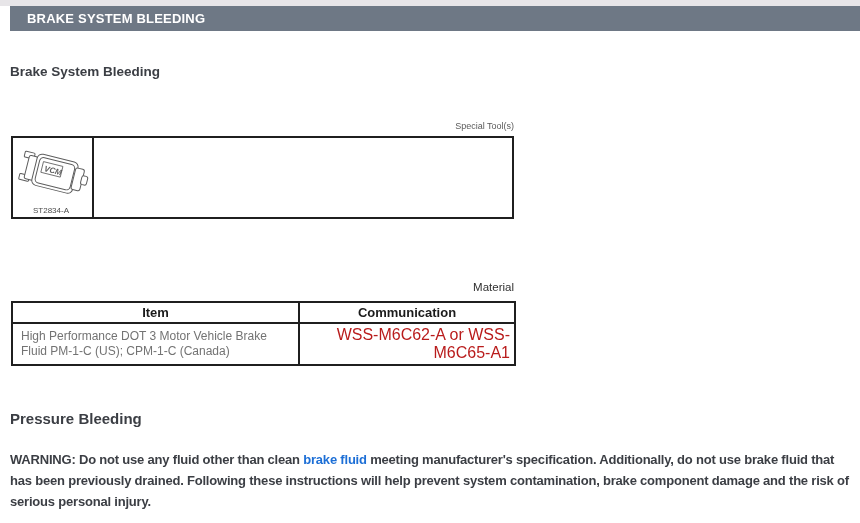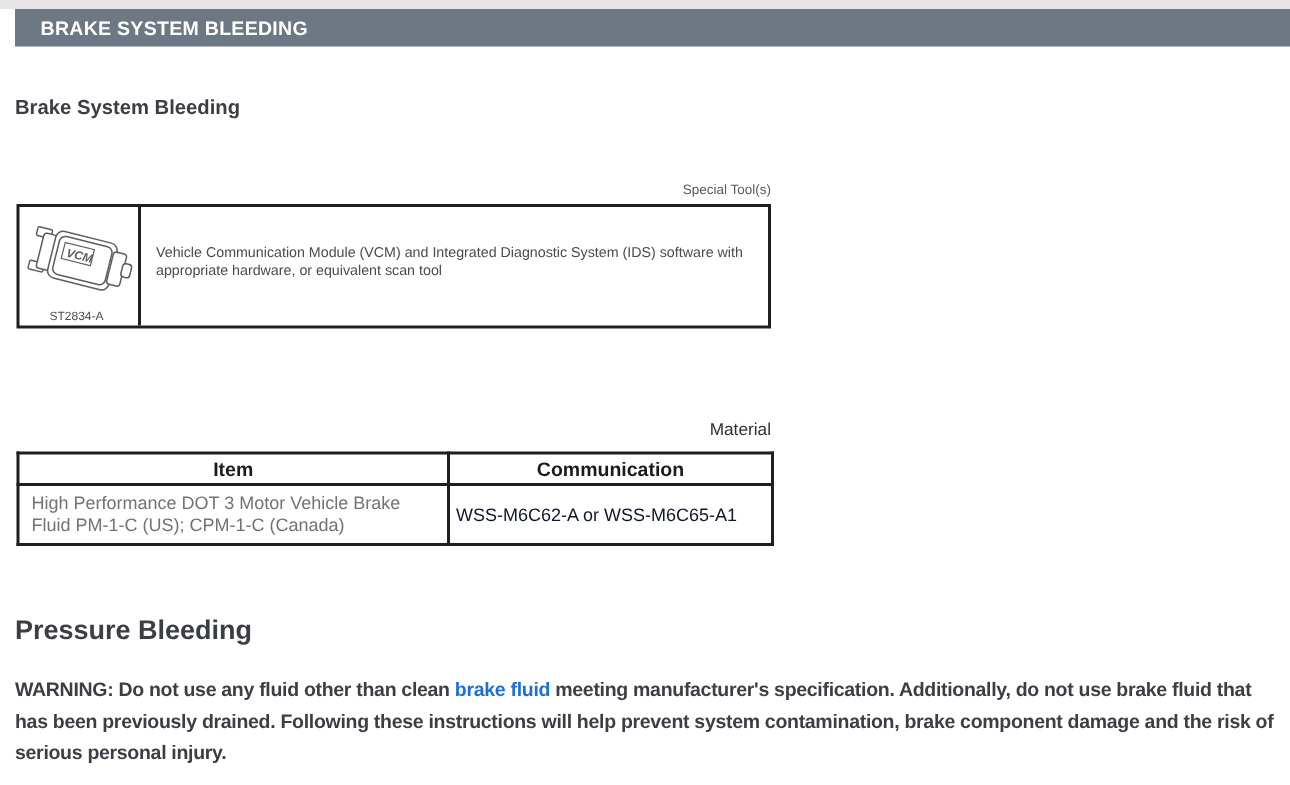--- a/index.html
+++ b/index.html
@@ -100,30 +100,30 @@
   .col-item  { width: 287px; }
   .col-spec  { width: 216px; }
   .item-cell {
     padding: 4px 8px;
     font-size: 12px;
     line-height: 15px;
     color: #737373;
     height: 38px;
   }
   .spec-cell {
-    text-align: left;
-    font-size: 12px;
-    color: #0f172a;
+    text-align: right;
+    font-size: 16px;
+    color: #b91c1c;
     padding: 2px 4px;
   }
 
   .subsection-title {
     position: absolute; top: 410px; left: 10px;
     margin: 0;
-    font-size: 18px; font-weight: bold;
+    font-size: 15px; font-weight: bold;
     color: #3b3e44;
   }
 
   .warning {
     position: absolute; top: 449px; left: 10px;
     width: 845px;
     margin: 0;
     font-size: 13px; font-weight: bold;
     letter-spacing: -0.2px;
     line-height: 21px;
@@ -163,23 +163,20 @@
 
         <rect x="26" y="22" width="20" height="11" stroke-width="0.8"></rect>
         <text x="28.5" y="31" font-size="8" font-style="italic" font-weight="bold" fill="#5d5d5d" stroke="none" font-family="Liberation Sans, sans-serif">VCM</text>
 
         <rect x="59" y="20" width="9" height="22" rx="2"></rect>
 
         <rect x="67" y="26" width="6" height="9" rx="2"></rect>
       </g>
     </svg>
     <span class="tool-part-number">ST2834-A</span>
-  </div>
-  <div class="tool-desc-cell">
-    <span>Vehicle Communication Module (VCM) and Integrated Diagnostic System (IDS) software with appropriate hardware, or equivalent scan tool</span>
   </div>
 </div>
 
 <div class="material-caption">Material</div>
 
 <table class="material-table">
   <colgroup>
     <col class="col-item">
     <col class="col-spec">
   </colgroup>

